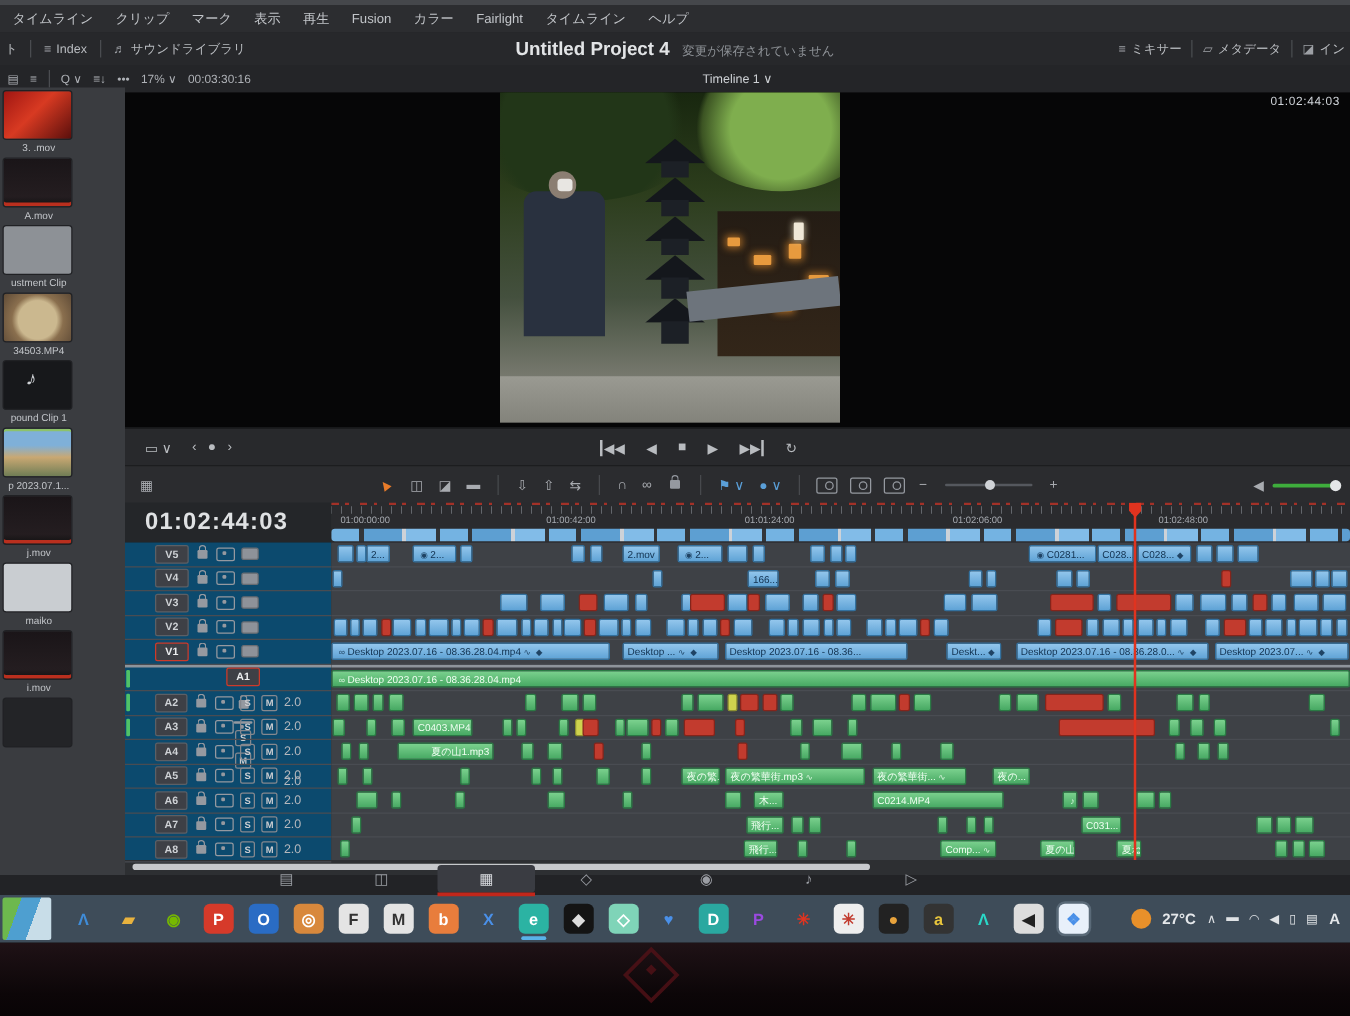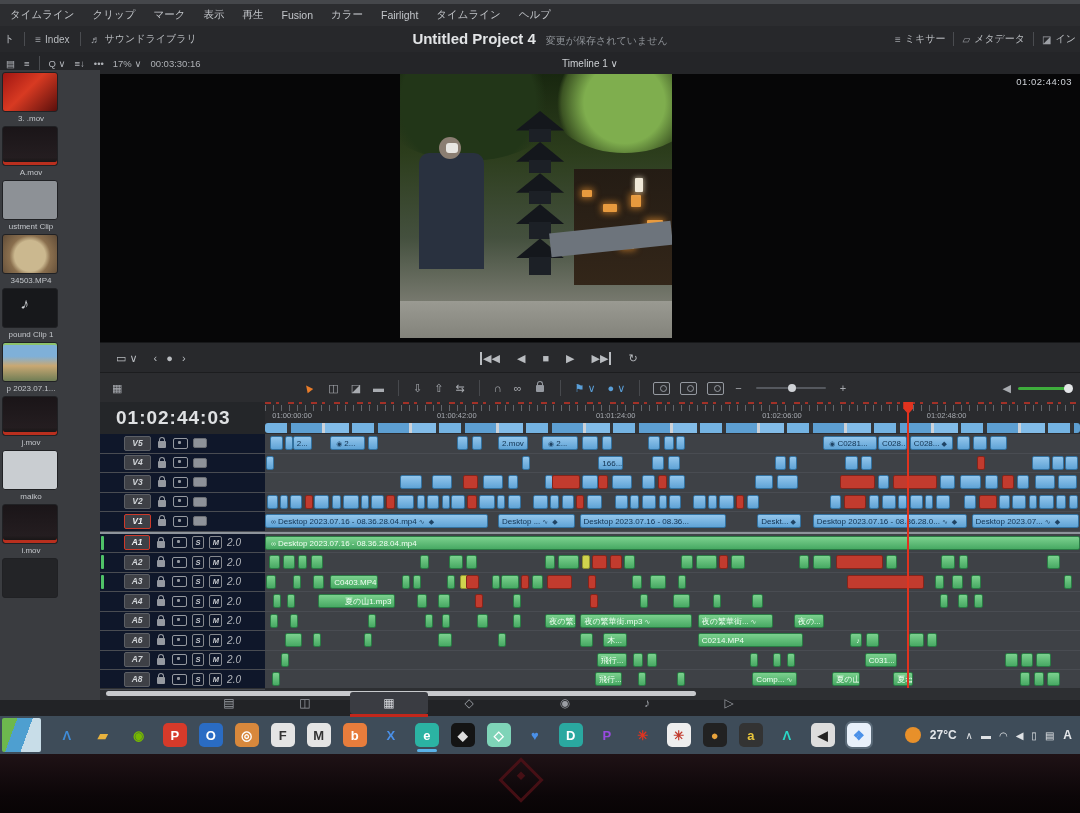--- a/index.html
+++ b/index.html
@@ -81,24 +81,24 @@
   #tcbox{left:0;top:0;width:165px;height:32px;background:#242629;display:flex;align-items:center;border-bottom:1px solid #1c1d1f;}
   #tcbox span{font-size:19px;font-weight:bold;color:#dfe1e3;letter-spacing:1px;padding-left:16px;}
   #ruler{left:165px;top:0;width:815px;height:32px;background:#2a2b2e;border-bottom:1px solid #1c1d1f;overflow:hidden;}
   #cache{position:absolute;left:0;top:0;width:100%;height:2px;
     background:repeating-linear-gradient(90deg,#b83226 0 6px,transparent 6px 11px,#b83226 11px 14px,transparent 14px 23px);opacity:.85;}
   #ticks{position:absolute;left:0;top:3px;width:100%;height:6px;
     background:repeating-linear-gradient(90deg,#70747a 0 1px,transparent 1px 8px);opacity:.8;}
   .ruler-label{position:absolute;top:9px;font-size:7.5px;color:#a7abb1;}
   #overview{position:absolute;left:0;top:21px;width:100%;height:10px;border-radius:3px;
     background:repeating-linear-gradient(90deg,#74b3e2 0 22px,#33363a 22px 26px,#5d9fd2 26px 57px,#cdd2d8 57px 60px,#82bce8 60px 84px,#33363a 84px 87px);}
-  #headers{left:0;top:32px;width:165px;height:254px;background:#0f172a;font-style:italic;}
+  #headers{left:0;top:32px;width:165px;height:254px;background:#0c4a6e;}
   #lanes{left:165px;top:32px;width:815px;height:254px;background:#3e4146;overflow:hidden;}
   .t-row{height:19.5px;box-sizing:border-box;border-bottom:1px solid #494c52;position:relative;}
-  .t-row.split{border-top:2px solid #8e949b;height:21.5px;}
+  .t-row.split{border-top:2px solid #8e949b;height:21.5px;flex-direction:column;}
   .h-row{display:flex;align-items:center;gap:5px;padding-left:24px;}
   .h-row .meter{position:absolute;left:1px;top:2px;width:3px;height:14px;background:#4fc268;border-radius:1px;}
   .t-badge{width:25px;height:13px;line-height:13px;text-align:center;font-size:8.5px;font-weight:bold;
     color:#cfd2d6;background:#3e4046;border:1px solid #5c5f65;border-radius:2px;}
   .t-badge.sel{border-color:#cd3a2a;color:#eceef0;}
   .ic-box{display:inline-block;width:13px;height:9px;border:1px solid #9599a0;border-radius:2px;position:relative;}
   .ic-box::after{content:"";position:absolute;left:4px;top:2px;width:3px;height:3px;background:#9599a0;border-radius:1px;}
   .ic-solid{display:inline-block;width:12px;height:8px;background:#8e9299;border-radius:2px;border:1px solid #6a6d73;}
   .ic-sm{width:11px;height:11px;line-height:11px;text-align:center;font-size:7.5px;font-weight:bold;
     color:#caccd0;border:1px solid #85888e;border-radius:2px;}

